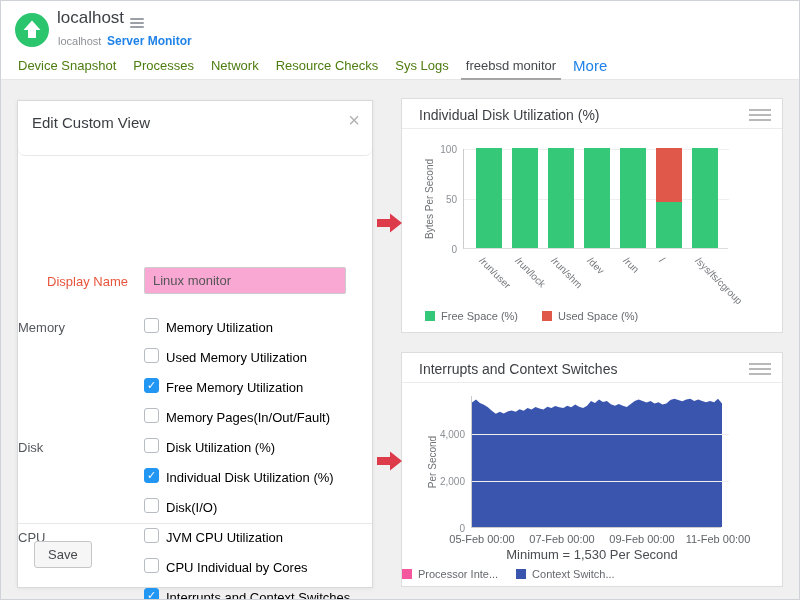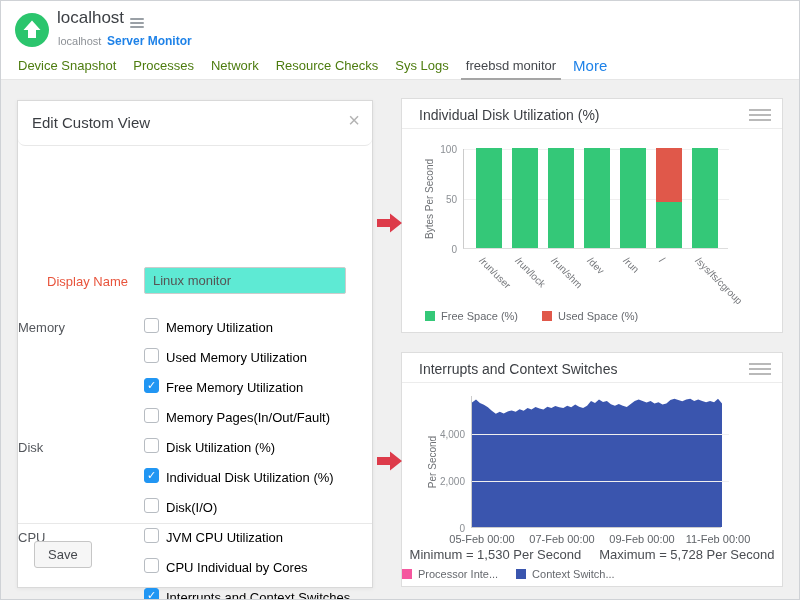--- a/index.html
+++ b/index.html
@@ -25,27 +25,27 @@
   .tab { font-size:13px; color:#4d7c0f; cursor:pointer; position:relative; white-space:nowrap; }
   .tab.active { color:#45484d; }
   .tab.active::after { content:''; position:absolute; left:-5px; right:-5px; bottom:-8px; height:3px; background:#a5a5a5; }
   .tab-more { font-size:15px; color:#1e82e8; cursor:pointer; }
 
   .workspace { position:absolute; left:0; top:80px; width:800px; height:520px; background:#f0f0f0; }
 
   
   .dialog { position:absolute; left:17px; top:100px; width:356px; height:488px; background:#fff;
     border:1px solid #d9d9d9; box-shadow:0 1px 4px rgba(0,0,0,.06); z-index:2; }
-  .dialog-header { height:45px; border-bottom:1px solid #e8e8e8; position:relative;border-radius:7px; }
+  .dialog-header { height:55px; border-bottom:1px solid #e8e8e8; position:relative;border-radius:7px; }
   .dialog-title { position:absolute; left:14px; top:13px; font-size:15px; color:#3a3d42; }
   .dialog-close { position:absolute; right:12px; top:9px; font-size:20px; color:#b3b3b3; cursor:pointer; line-height:1; }
   .field-row { position:absolute; top:166px; left:0; width:100%; height:27px; }
   .field-label { position:absolute; left:0; top:7px; width:110px; text-align:right; font-size:13px; color:#e8543c; }
   .field-input { position:absolute; left:126px; top:0; width:202px; height:27px; border:1px solid #cccccc;
-    border-radius:2px; font-size:13px; color:#555; padding:0 8px; font-family:inherit; background:#5eead4; }
+    border-radius:2px; font-size:13px; color:#555; padding:0 8px; font-family:inherit; background:#f9a8d4; }
   .rows { position:absolute; top:211px; left:0; width:100%; }
   .cb-row { height:30px; position:relative; }
   .grp { position:absolute; left:0; top:8px; width:110px; font-size:13px; color:#54575c; }
   .cb-box { position:absolute; left:126px; top:6px; width:15px; height:15px; border:1px solid #b7bcc2;
     border-radius:3px; background:#fff; cursor:pointer; }
   .cb-box.checked { background:#2196f3; border-color:#2196f3; }
   .cb-box.checked::after { content:'\2713'; color:#fff; font-size:11px; position:absolute; left:2px; top:0; line-height:13px; }
   .cb-label { position:absolute; left:148px; top:8px; font-size:13px; color:#000000; }
   .dialog-footer { position:absolute; left:0; bottom:0; width:100%; height:64px; border-top:1px solid #e8e8e8; }
   .save-btn { position:absolute; left:16px; top:17px; padding:5px 13px; font-size:13px; color:#45484d;
@@ -273,21 +273,20 @@
       <div class="gridline" style="top: 84.5px; width: 257px;"></div>
       <span class="ytick" style="top: 38px;">4,000</span>
       <div class="gridline" style="top: 37.5px; width: 257px;"></div>
       <span class="xdate" style="left: -30px;">05-Feb 00:00</span>
       <span class="xdate" style="left: 50px;">07-Feb 00:00</span>
       <span class="xdate" style="left: 130px;">09-Feb 00:00</span>
       <span class="xdate" style="left: 206px;">11-Feb 00:00</span>
     </div>
   <div class="minmax">
     <span>Minimum = 1,530 Per Second</span>
-    <span>Maximum = 5,728 Per Second</span>
   </div>
   <div class="legend-2" id="legend2">
       <span class="lg-item">
         <span class="lg-swatch" style="background: rgb(245, 87, 159);"></span>
         <span>Processor Inte...</span>
       </span>
       <span class="lg-item">
         <span class="lg-swatch" style="background: rgb(58, 85, 174);"></span>
         <span>Context Switch...</span>
       </span>

